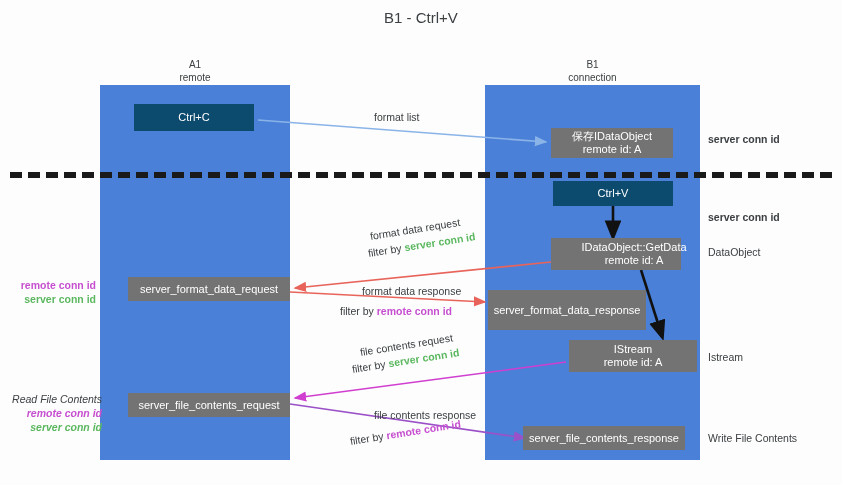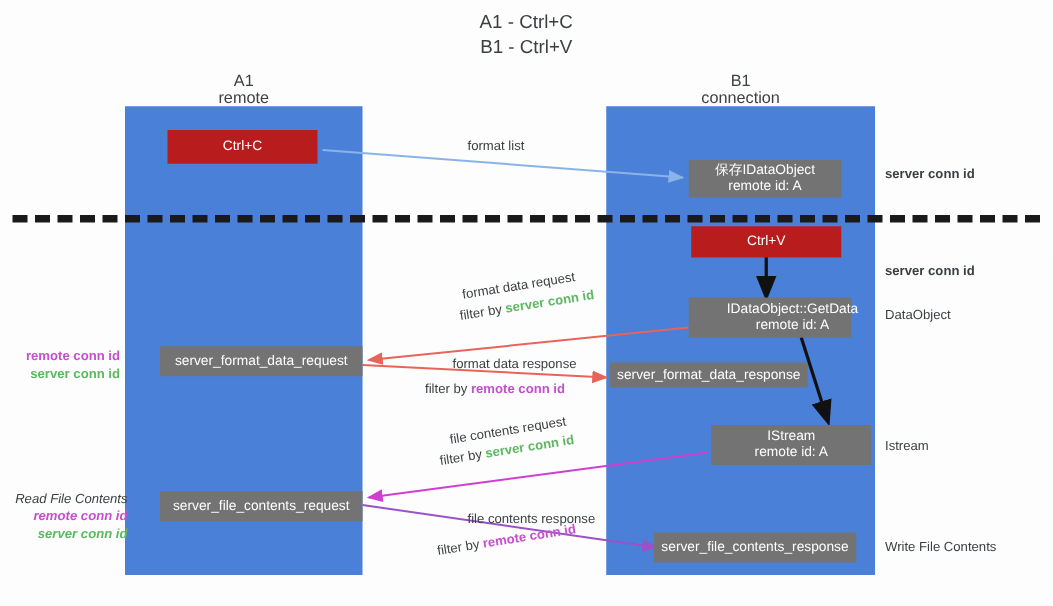--- a/index.html
+++ b/index.html
@@ -22,21 +22,21 @@
     top: 8px; left: 0; width: 842px;
     text-align: center;
     font-size: 15px;
     color: #3c4043;
     line-height: 20px;
   }
 
   
   .lane-head {
     text-align: center;
-    font-size: 13px;
+    font-size: 10px;
     color: #3c4043;
     line-height: 13px;
   }
   .lane-head .l1 { display: block; }
   .lane-head .l2 { display: block; }
 
   
   .lane {
     background: #4a80d8;
   }
@@ -48,21 +48,21 @@
     flex-direction: column;
     align-items: center;
     justify-content: center;
     color: #ffffff;
     font-size: 11px;
     line-height: 13px;
     text-align: center;
     padding: 2px 4px;
   }
   .box.orange { background: #737373; }
-  .box.green  { background: #b91c1c; }
+  .box.green  { background: #0c4a6e; }
   .box .l2 { display: block; }
 
   
   .edge-label {
     font-size: 10.5px;
     color: #3c4043;
     line-height: 14px;
     white-space: nowrap;
   }
   .edge-label.rot-up  { transform: rotate(-9deg);  transform-origin: left center; }
@@ -93,21 +93,20 @@
     width: 842px; height: 485px;
     pointer-events: none;
   }
 </style>
 </head>
 <body>
 
 <div id="canvas">
 
   <div class="abs title">
-    <div>A1 - Ctrl+C</div>
     <div>B1 - Ctrl+V</div>
   </div>
 
   <div class="abs lane-head" style="left:100px; top:58px; width:190px;">
     <span class="l1">A1</span>
     <span class="l2">remote</span>
   </div>
   <div class="abs lane-head" style="left:485px; top:58px; width:215px;">
     <span class="l1">B1</span>
     <span class="l2">connection</span>
@@ -172,21 +171,21 @@
 
   <div class="abs box orange" style="left:569px; top:340px; width:128px; height:32px;">
     <span>IStream</span>
     <span class="l2">remote id: A</span>
   </div>
 
   <div class="abs box orange" style="left:128px; top:277px; width:162px; height:24px;">
     <span>server_format_data_request</span>
   </div>
 
-  <div class="abs box orange" style="left:488px; top:290px; width:158px; height:20px;">
+  <div class="abs box orange" style="left:488px; top:290px; width:158px; height:40px;">
     <span>server_format_data_response</span>
   </div>
 
   <div class="abs box orange" style="left:523px; top:426px; width:162px; height:24px;">
     <span>server_file_contents_response</span>
   </div>
 
   <div class="abs box orange" style="left:128px; top:393px; width:162px; height:24px;">
     <span>server_file_contents_request</span>
   </div>

